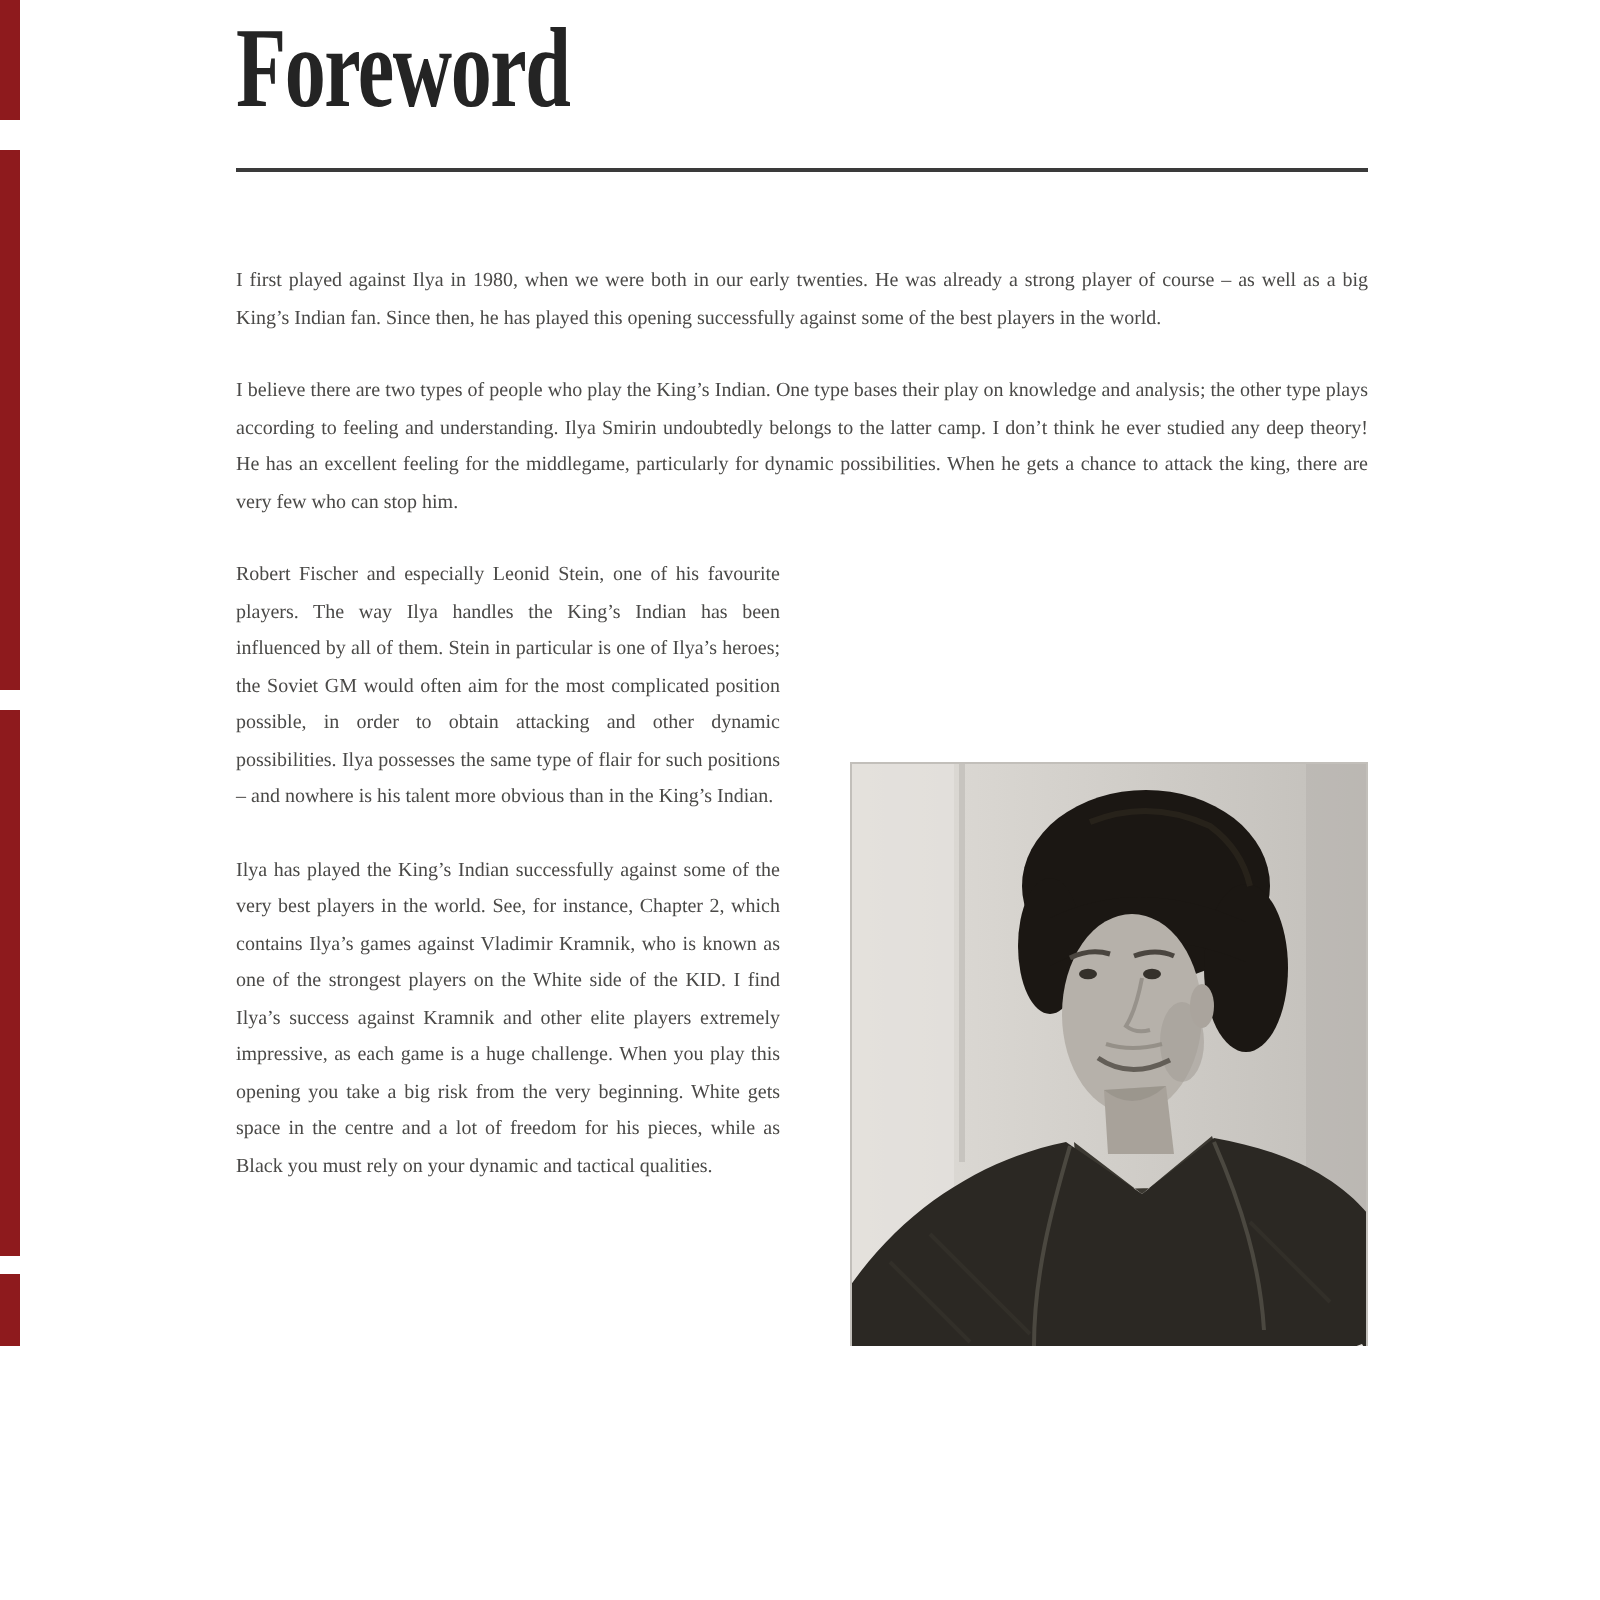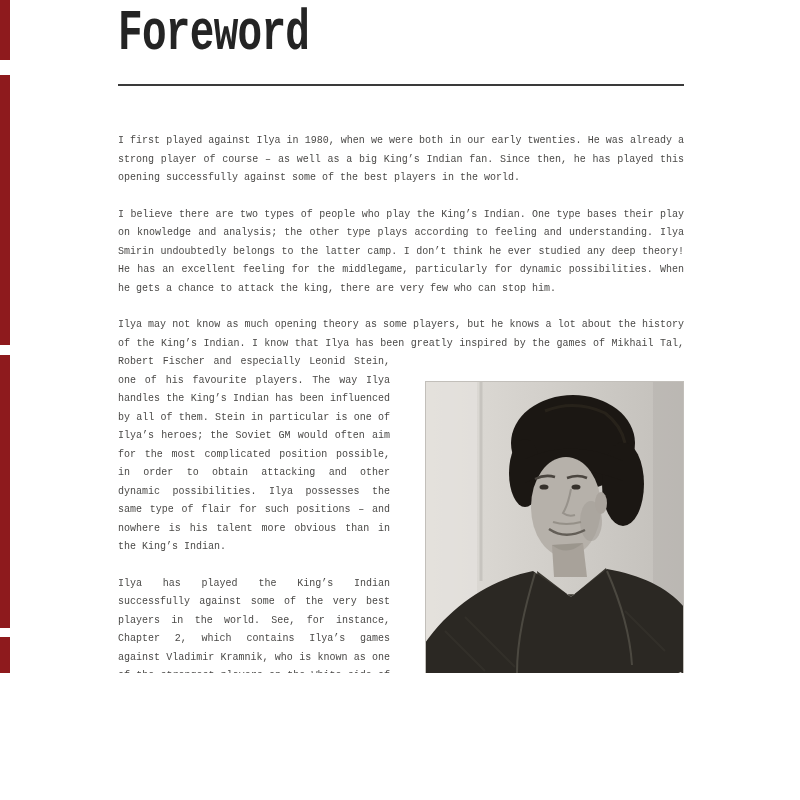--- a/index.html
+++ b/index.html
@@ -1,19 +1,19 @@
 <!DOCTYPE html>
 <html><head>
 <meta charset="utf-8">
 <title>Foreword</title>
 <style>
   html,body{margin:0;padding:0;background:#ffffff;}
   .page{
     position:relative;width:800px;height:673px;background:#ffffff;
-    overflow:hidden;font-family:Liberation Mono, monospace;
+    overflow:hidden;font-family:Liberation Serif, serif;
   }
   
   .edge-mark{position:absolute;left:0;width:10px;background:#8e1a1d;}
   .edge-mark.m1{top:0;height:60px;}
   .edge-mark.m2{top:75px;height:270px;}
   .edge-mark.m3{top:355px;height:273px;}
   .edge-mark.m4{top:637px;height:151px;}
 
   .content{position:absolute;left:118px;top:0;width:566px;}
   h1.page-title{
@@ -47,21 +47,20 @@
     <div class="edge-mark m3"></div>
     <div class="edge-mark m4"></div>
   </div>
 
   <div class="content">
     <h1 class="page-title">Foreword</h1>
     <div class="title-rule"></div>
     <div class="body-text">
       <p>I first played against Ilya in 1980, when we were both in our early twenties. He was already a strong player of course – as well as a big King’s Indian fan. Since then, he has played this opening successfully against some of the best players in the world.</p>
       <p>I believe there are two types of people who play the King’s Indian. One type bases their play on knowledge and analysis; the other type plays according to feeling and understanding. Ilya Smirin undoubtedly belongs to the latter camp. I don’t think he ever studied any deep theory! He has an excellent feeling for the middlegame, particularly for dynamic possibilities. When he gets a chance to attack the king, there are very few who can stop him.</p>
-      <p class="para-intro">Ilya may not know as much opening theory as some players, but he knows a lot about the history of the King’s Indian. I know that Ilya has been greatly inspired by the games of Mikhail Tal,</p>
       <p class="narrow">Robert Fischer and especially Leonid Stein, one of his favourite players. The way Ilya handles the King’s Indian has been influenced by all of them. Stein in particular is one of Ilya’s heroes; the Soviet GM would often aim for the most complicated position possible, in order to obtain attacking and other dynamic possibilities. Ilya possesses the same type of flair for such positions – and nowhere is his talent more obvious than in the King’s Indian.</p>
       <p class="narrow">Ilya has played the King’s Indian successfully against some of the very best players in the world. See, for instance, Chapter 2, which contains Ilya’s games against Vladimir Kramnik, who is known as one of the strongest players on the White side of the KID. I find Ilya’s success against Kramnik and other elite players extremely impressive, as each game is a huge challenge. When you play this opening you take a big risk from the very beginning. White gets space in the centre and a lot of freedom for his pieces, while as Black you must rely on your dynamic and tactical qualities.</p>
     </div>
   </div>
 
   <div class="photo" title="Black-and-white portrait of a young Ilya Smirin, smiling, arms crossed, wearing a dark jacket">
     <svg width="259" height="419" viewBox="0 0 259 419" xmlns="http://www.w3.org/2000/svg">
       <defs>
         <linearGradient id="wall" x1="0" y1="0" x2="1" y2="0">
           <stop offset="0" stop-color="#e0ddd8"></stop>

